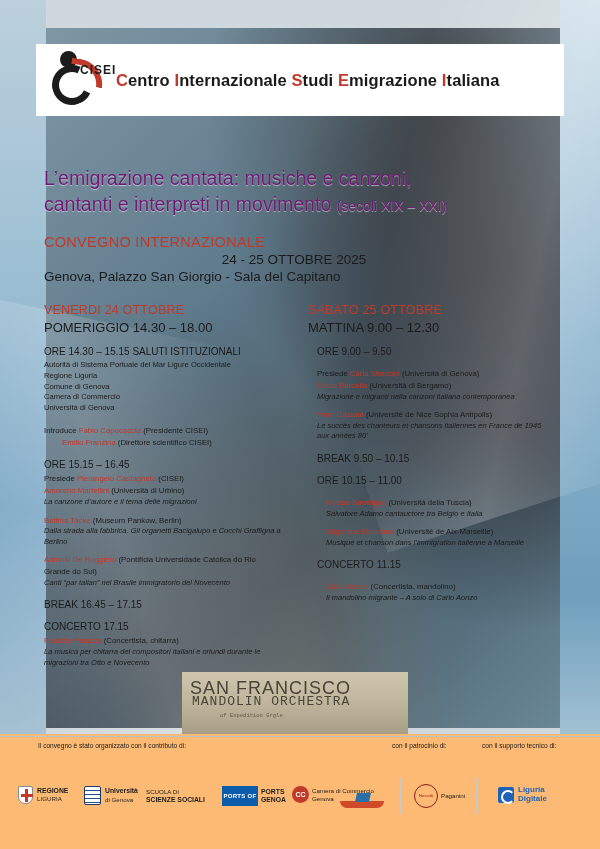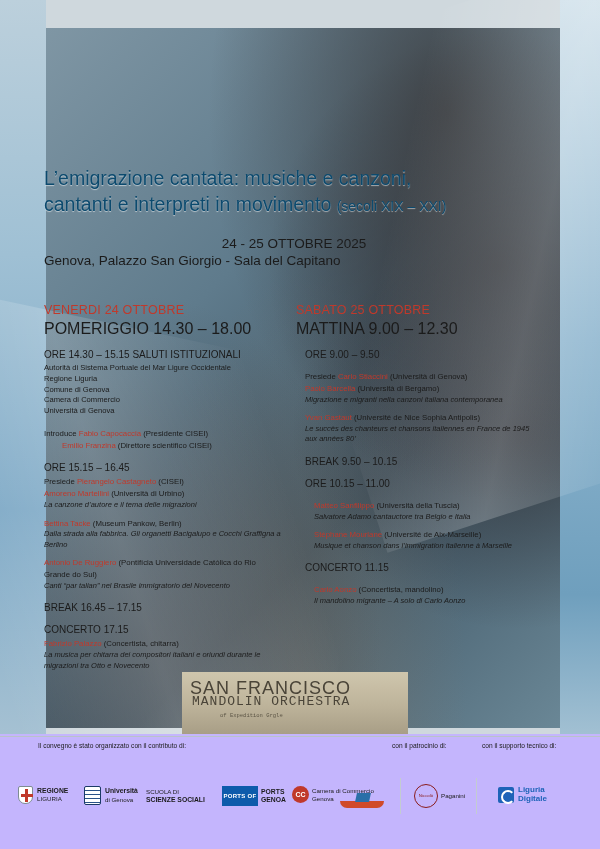--- a/index.html
+++ b/index.html
@@ -73,36 +73,36 @@
     font-size:12px; font-weight:bold; color:#1c1c1c; letter-spacing:1px;
   }
   .org-title {
     font-size:16.5px; font-weight:bold; color:#1a1a1a; white-space:nowrap;
     letter-spacing:0.1px;
   }
   .org-title .red { color:#c0392b; }
 
   .titleblock { position:absolute; left:44px; top:166px; width:500px; }
   .main-title {
-    color:#0c4a6e; font-size:19.5px; line-height:1.32; font-weight:normal;
+    color:#701a75; font-size:19.5px; line-height:1.32; font-weight:normal;
     text-shadow:0 1px 1px rgba(255,255,255,0.55);
   }
   .main-title .small { font-size:14px;margin-top:48px; }
   .sub-block { position:absolute; left:44px; top:234px; width:500px; }
   .sub-line1 { color:#c0392b; font-size:14.5px; letter-spacing:0.3px; }
   .sub-line2 { color:#1b1b1b; font-size:13.5px; margin-top:2px;text-align:center; }
   .sub-line3 { color:#1b1b1b; font-size:13.5px; margin-top:2px; }
 
   .cols { position:absolute; left:44px; top:303px; width:508px; height:420px; }
   .col { position:absolute; top:0; width:240px; }
   .col-left { left:0; }
-  .col-right { left:252px; }
+  .col-right { left:264px; }
 
   .day-title { color:#c0392b; font-size:12.5px; font-weight:normal; letter-spacing:0.2px; }
-  .day-sub { color:#1b1b1b; font-size:16px; margin-top:3px; }
+  .day-sub { color:#1b1b1b; font-size:13px; margin-top:3px; }
 
   .block { margin-top:11px; }
   .slot { color:#1b1b1b; font-size:10px; margin-bottom:3px; }
   .plain { color:#1b1b1b; font-size:7.6px; line-height:1.42; }
   .name-red { color:#c0392b; font-size:7.8px; line-height:1.42; }
   .name-dark { color:#1b1b1b; font-size:7.8px;margin-top:28px; }
   .ital { font-style:italic; color:#1b1b1b; font-size:7.5px; line-height:1.4; }
   .indent { margin-left:9px; }
   .indent2 { margin-left:18px; }
   .gap { height:7px; }
@@ -121,21 +121,21 @@
     position:absolute; left:10px; top:22px; font-size:13px; color:#4a4438;
     font-family:"Liberation Mono", monospace; letter-spacing:1px;
   }
   .photo-band .txt3 {
     position:absolute; left:38px; top:40px; font-size:5.5px; color:#5d5646;
     font-family:"Liberation Mono", monospace;
   }
 
   
   .footer {
-    position:absolute; left:0; top:734px; width:600px; height:115px; background:#c4b5fd;
+    position:absolute; left:0; top:734px; width:600px; height:115px; background:#fdba74;
   }
   .footer-line { position:absolute; left:0; top:2px; width:600px; height:1px; background:#b9c3c9; }
   .footer-labels { position:absolute; left:0; top:8px; width:600px; height:14px; }
   .f-lab { position:absolute; font-size:6.6px; color:#1b1b1b; }
   .f-lab1 { left:38px; top:0; }
   .f-lab2 { left:392px; top:0; }
   .f-lab3 { left:482px; top:0; }
   .sep-v { position:absolute; width:1px; height:36px; background:#c3ccd1; top:44px; }
 
   .logos { position:absolute; left:0; top:40px; width:600px; height:58px; }
@@ -204,31 +204,47 @@
 
 <div class="poster">
   <div class="bg-layer">
     <div class="bg-photos"></div>
     <div class="bg-blue-left"></div>
     <div class="bg-blue-right"></div>
     <div class="diag1"></div>
     <div class="diag2"></div>
   </div>
 
+  <div class="header">
+    <div class="logo-wrap">
+      <div class="logo-dot"></div>
+      <div class="logo-c"></div>
+      <div class="logo-swoosh"></div>
+      <div class="logo-text">CISEI</div>
+    </div>
+    <div class="org-title">
+      <span class="red">C</span>entro
+      <span class="red">I</span>nternazionale
+      <span class="red">S</span>tudi
+      <span class="red">E</span>migrazione
+      <span class="red">I</span>taliana
+    </div>
+  </div>
 
   <div class="titleblock">
     <div class="main-title">
       <div>L’emigrazione cantata: musiche e canzoni,</div>
       <div>
         <span>cantanti e interpreti in movimento </span><span class="small">(secoli XIX – XXI)</span>
       </div>
     </div>
   </div>
 
   <div class="sub-block">
+    <div class="sub-line1">CONVEGNO INTERNAZIONALE</div>
     <div class="sub-line2">24 - 25 OTTOBRE 2025</div>
     <div class="sub-line3">Genova, Palazzo San Giorgio - Sala del Capitano</div>
   </div>
 
   <div class="cols">
 
     <div class="col col-left">
       <div class="day-title">VENERDI 24 OTTOBRE</div>
       <div class="day-sub">POMERIGGIO 14.30 – 18.00</div>
 

